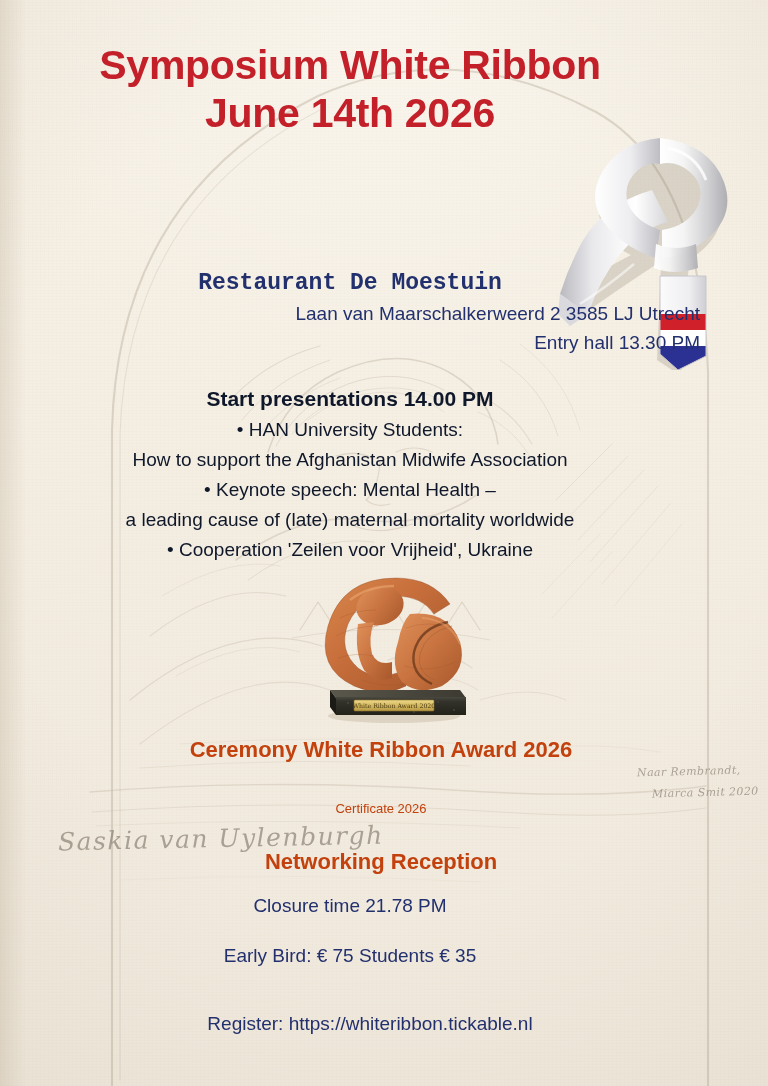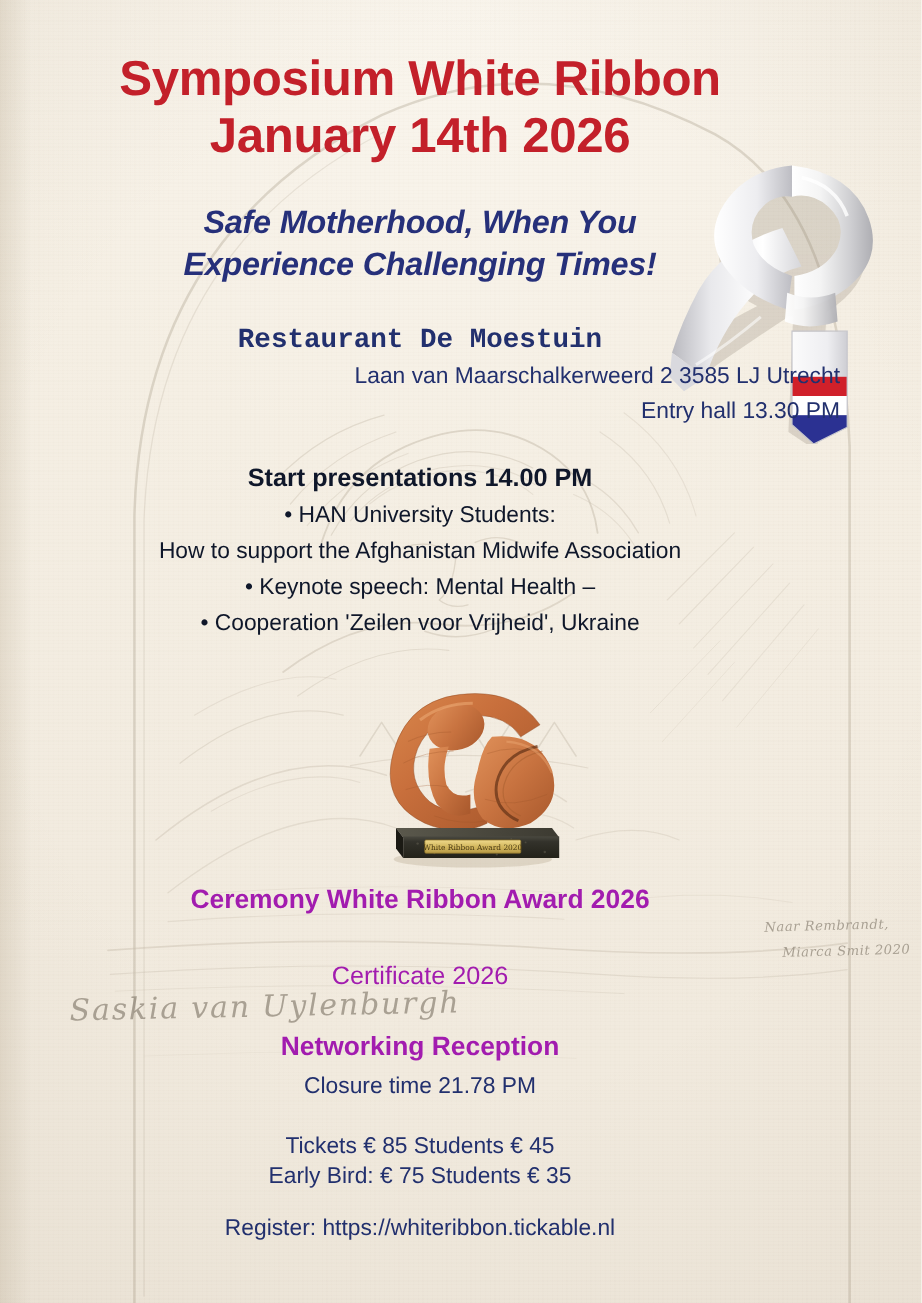--- a/index.html
+++ b/index.html
@@ -118,45 +118,45 @@
   
   .trophy {
     position: absolute;
     left: 310px;
     top: 566px;
     width: 166px;
     height: 160px;
   }
   .trophy svg { width: 100%; height: 100%; display: block; }
 
-  .ceremony { top: 737px; color: #a21caf; }
+  .ceremony { top: 737px; color: #c2410c; margin-left: 31px; }
   .ceremony .c-strong {
     display: block;
     font-weight: bold;
     font-size: 22px;
     line-height: 1.2;
   }
   .ceremony .c-reg {
     display: block;
-    font-size: 21px;
+    font-size: 13px;
     line-height: 1.2;
     text-align: center;
   }
   .gap-a { display: block; height: 38px; }
   .gap-b { display: block; height: 32px; }
 
   .closing { top: 894px; color: #22306e; }
   .closing .x-line {
     display: block;
     font-size: 19px;
     line-height: 1.28;
   }
   .gap-c { display: block; height: 26px; }
 
-  .register { top: 1013px; color: #22306e; }
+  .register { top: 1013px; color: #22306e; padding-left: 20px; }
   .register .r-line {
     display: block;
     font-size: 19px;
     line-height: 1.2;
   }
 
   
   .hand {
     position: absolute;
     font-family: "DejaVu Serif", serif;
@@ -316,39 +316,36 @@
 
       <path d="M100 126 Q120 134 140 126 L142 150 Q118 158 98 150 Z" fill="url(#rbA)" opacity=".95"></path>
 
       <path d="M112 30 Q140 36 150 62" fill="none" stroke="#ffffff" stroke-width="3" opacity=".8"></path>
       <path d="M78 146 Q52 168 24 186" fill="none" stroke="#ffffff" stroke-width="2.5" opacity=".55"></path>
     </svg>
   </div>
 
   <div class="txt title">
     <span class="l">Symposium White Ribbon</span>
-    <span class="l">January 14th 2026</span>
-  </div>
-
-  <div class="txt subtitle">
-    <span class="l">Safe Motherhood, When You</span>
-    <span class="l">Experience Challenging Times!</span>
-  </div>
+    <span class="l">June 14th 2026</span>
+  </div>
+
 
   <div class="txt venue">
     <span class="v-name">Restaurant De Moestuin</span>
     <span class="v-line">Laan van Maarschalkerweerd 2  3585 LJ  Utrecht</span>
     <span class="v-line">Entry hall 13.30 PM</span>
   </div>
 
   <div class="txt program">
     <span class="p-head">Start presentations 14.00 PM</span>
     <span class="p-line">• HAN University Students:</span>
     <span class="p-line">How to support the Afghanistan Midwife Association</span>
     <span class="p-line">• Keynote speech: Mental Health –</span>
+    <span class="p-line">a leading cause of (late) maternal mortality worldwide</span>
     <span class="p-line">• Cooperation 'Zeilen voor Vrijheid', Ukraine</span>
   </div>
 
   <div class="trophy">
     <svg viewBox="0 0 166 160" xmlns="http://www.w3.org/2000/svg">
       <defs>
         <linearGradient id="wood1" x1="0" y1="0" x2="1" y2="1">
           <stop offset="0" stop-color="#d9874c"></stop>
           <stop offset=".4" stop-color="#c86f3c"></stop>
           <stop offset=".75" stop-color="#b25f31"></stop>
@@ -443,21 +440,20 @@
     <span class="c-strong">Ceremony White Ribbon Award 2026</span>
     <span class="gap-a"></span>
     <span class="c-reg">Certificate 2026</span>
     <span class="gap-b"></span>
     <span class="c-strong">Networking Reception</span>
   </div>
 
   <div class="txt closing">
     <span class="x-line">Closure time 21.78 PM</span>
     <span class="gap-c"></span>
-    <span class="x-line">Tickets € 85  Students € 45</span>
     <span class="x-line">Early Bird: € 75  Students € 35</span>
   </div>
 
   <div class="txt register">
     <span class="r-line">Register: https://whiteribbon.tickable.nl</span>
   </div>
 
   <div class="hand hand-signature">Saskia van Uylenburgh</div>
   <div class="hand hand-credit-1">Naar Rembrandt,</div>
   <div class="hand hand-credit-2">Miarca Smit 2020</div>

